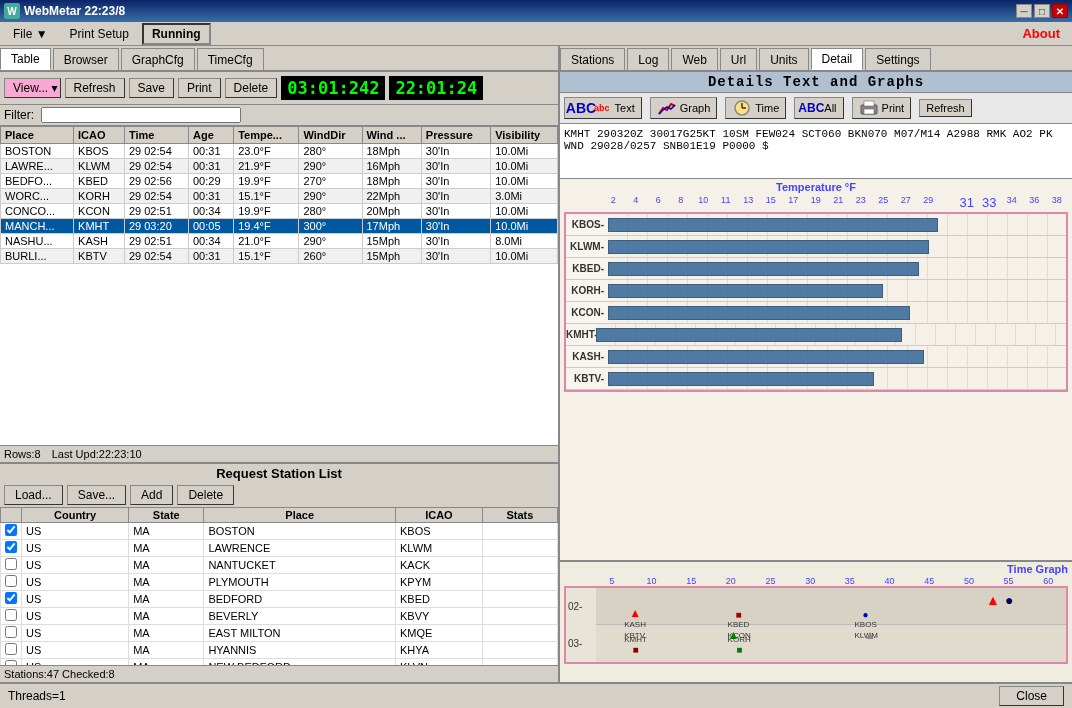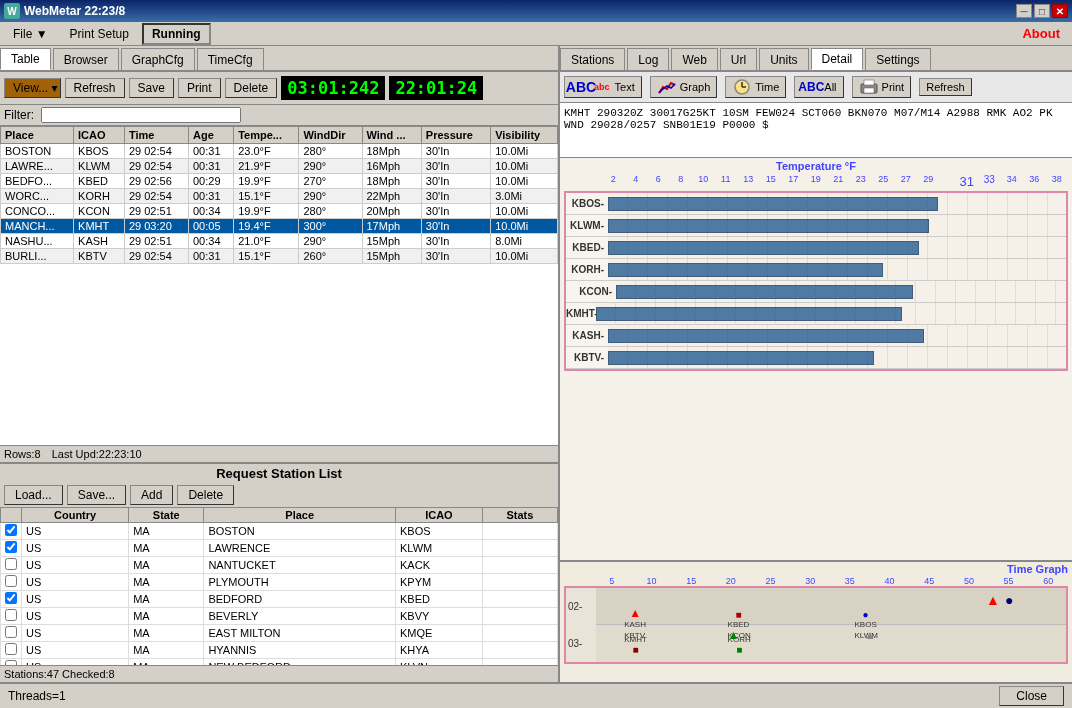--- a/index.html
+++ b/index.html
@@ -115,21 +115,21 @@
     .toolbar-btn {
       padding: 2px 8px;
       background: #d4d0c8;
       border: 1px solid #888;
       cursor: pointer;
       font-size: 12px;
       border-style: outset;
     }
     .view-btn {
       padding: 2px 2px 2px 8px;
-      background: #a16207;
+      background: #f9a8d4;
       border: 1px solid #888;
       cursor: pointer;
       font-size: 12px;
       border-style: outset;
       display: flex;
       align-items: center;
       gap: 2px;
     }
     .time-display {
       background: black;
@@ -694,20 +694,23 @@
       <div class="right-tab">Log</div>
       <div class="right-tab">Web</div>
       <div class="right-tab">Url</div>
       <div class="right-tab">Units</div>
       <div class="right-tab active">Detail</div>
       <div class="right-tab">Settings</div>
     </div>
 
     <div id="detail-panel">
 
+      <div id="detail-header">
+        <span style="font-family:'Courier New',monospace;font-size:14px;font-weight:bold;letter-spacing:1px;">Details Text and Graphs</span>
+      </div>
 
       <div id="detail-toolbar">
 
         <div class="detail-tool">
           <div class="detail-tool-icon">
             <span style="font-weight:bold;font-size:14px;color:#00c;">ABC</span>
           </div>
           <div style="font-size:9px;color:red;font-weight:bold;line-height:1;">abc</div>
           <span style="margin-left:2px;">Text</span>
         </div>
@@ -775,21 +778,21 @@
             <div style="flex:1;text-align:center;font-size:9px;color:#44f;">13</div>
             <div style="flex:1;text-align:center;font-size:9px;color:#44f;">15</div>
             <div style="flex:1;text-align:center;font-size:9px;color:#44f;">17</div>
             <div style="flex:1;text-align:center;font-size:9px;color:#44f;">19</div>
             <div style="flex:1;text-align:center;font-size:9px;color:#44f;">21</div>
             <div style="flex:1;text-align:center;font-size:9px;color:#44f;">23</div>
             <div style="flex:1;text-align:center;font-size:9px;color:#44f;">25</div>
             <div style="flex:1;text-align:center;font-size:9px;color:#44f;">27</div>
             <div style="flex:1;text-align:center;font-size:9px;color:#44f;">29</div>
             <div style="flex:1;text-align:center;font-size:13px;color:#44f;margin-left:16px;">31</div>
-            <div style="flex:1;text-align:center;font-size:10px;color:#44f;">33</div>
+            <div style="flex:1;text-align:center;font-size:13px;color:#44f;">33</div>
             <div style="flex:1;text-align:center;font-size:9px;color:#44f;">34</div>
             <div style="flex:1;text-align:center;font-size:9px;color:#44f;">36</div>
             <div style="flex:1;text-align:center;font-size:9px;color:#44f;">38</div>
           </div>
 
           <div id="temp-graph-inner">
 
             <div id="temp-rows-container">
                 <div class="temp-row" style="display: flex; align-items: center; height: 22px; border-bottom: 1px solid rgb(204, 204, 204);">
                   <div class="temp-label" style="width: 42px; font-size: 10px; text-align: right; padding-right: 4px; color: rgb(51, 51, 51); font-weight: bold; flex-shrink: 0;">KBOS-</div>
@@ -809,21 +812,21 @@
                     <div class="temp-bar" style="width: 68%; height: 14px; background: rgb(51, 102, 153); opacity: 0.85; border: 1px solid rgb(34, 68, 102);"></div>
                   </div>
                 </div>
                 <div class="temp-row" style="display: flex; align-items: center; height: 22px; border-bottom: 1px solid rgb(204, 204, 204);">
                   <div class="temp-label" style="width: 42px; font-size: 10px; text-align: right; padding-right: 4px; color: rgb(51, 51, 51); font-weight: bold; flex-shrink: 0;">KORH-</div>
                   <div style="flex: 1 1 0%; height: 100%; display: flex; align-items: center; background: repeating-linear-gradient(90deg, rgb(245, 240, 232) 0px, rgb(245, 240, 232) 19px, rgb(221, 221, 221) 19px, rgb(221, 221, 221) 20px);">
                     <div class="temp-bar" style="width: 60%; height: 14px; background: rgb(51, 102, 153); opacity: 0.85; border: 1px solid rgb(34, 68, 102);"></div>
                   </div>
                 </div>
                 <div class="temp-row" style="display: flex; align-items: center; height: 22px; border-bottom: 1px solid rgb(204, 204, 204);">
-                  <div class="temp-label" style="width: 42px; font-size: 10px; text-align: right; padding-right: 4px; color: rgb(51, 51, 51); font-weight: bold; flex-shrink: 0; margin-left: 8px;">KCON-</div>
+                  <div class="temp-label" style="width: 42px; font-size: 10px; text-align: right; padding-right: 4px; color: rgb(51, 51, 51); font-weight: bold; flex-shrink: 0;">KCON-</div>
                   <div style="flex: 1 1 0%; height: 100%; display: flex; align-items: center; background: repeating-linear-gradient(90deg, rgb(245, 240, 232) 0px, rgb(245, 240, 232) 19px, rgb(221, 221, 221) 19px, rgb(221, 221, 221) 20px);">
                     <div class="temp-bar" style="width: 66%; height: 14px; background: rgb(51, 102, 153); opacity: 0.85; border: 1px solid rgb(34, 68, 102);"></div>
                   </div>
                 </div>
                 <div class="temp-row" style="display: flex; align-items: center; height: 22px; border-bottom: 1px solid rgb(204, 204, 204);">
                   <div class="temp-label" style="width: 30px; font-size: 10px; text-align: right; padding-right: 4px; color: rgb(51, 51, 51); font-weight: bold; flex-shrink: 0;">KMHT-</div>
                   <div style="flex: 1 1 0%; height: 100%; display: flex; align-items: center; background: repeating-linear-gradient(90deg, rgb(245, 240, 232) 0px, rgb(245, 240, 232) 19px, rgb(221, 221, 221) 19px, rgb(221, 221, 221) 20px);">
                     <div class="temp-bar" style="width: 65%; height: 14px; background: rgb(51, 102, 153); opacity: 0.85; border: 1px solid rgb(34, 68, 102);"></div>
                   </div>
                 </div>

